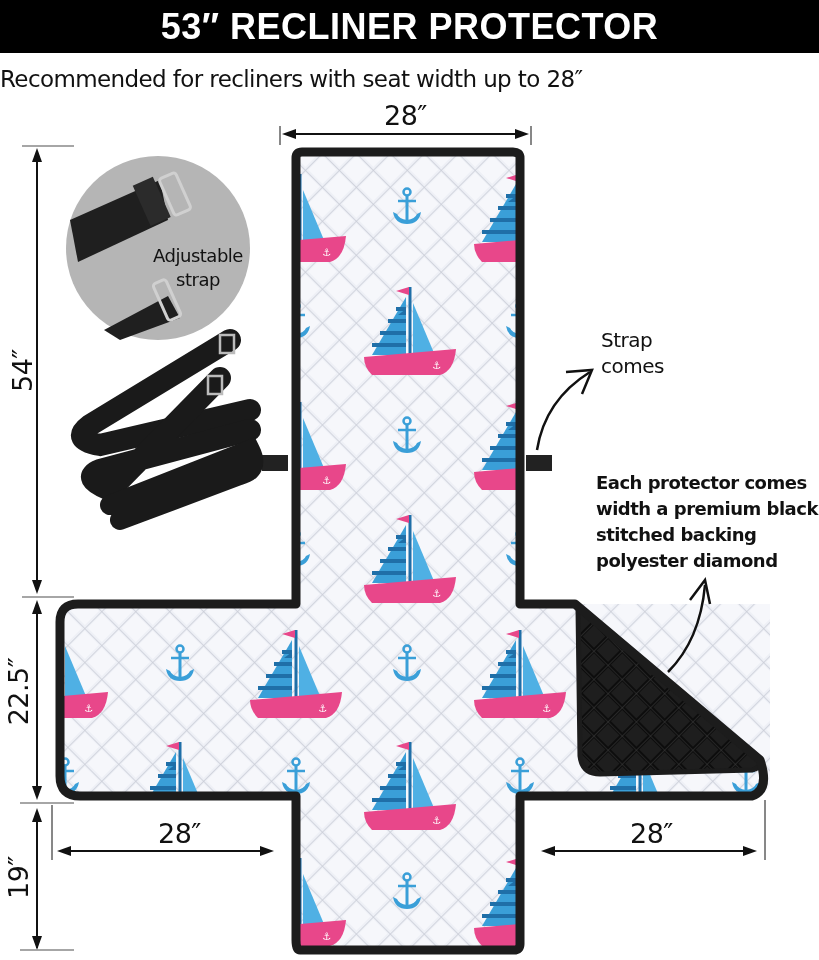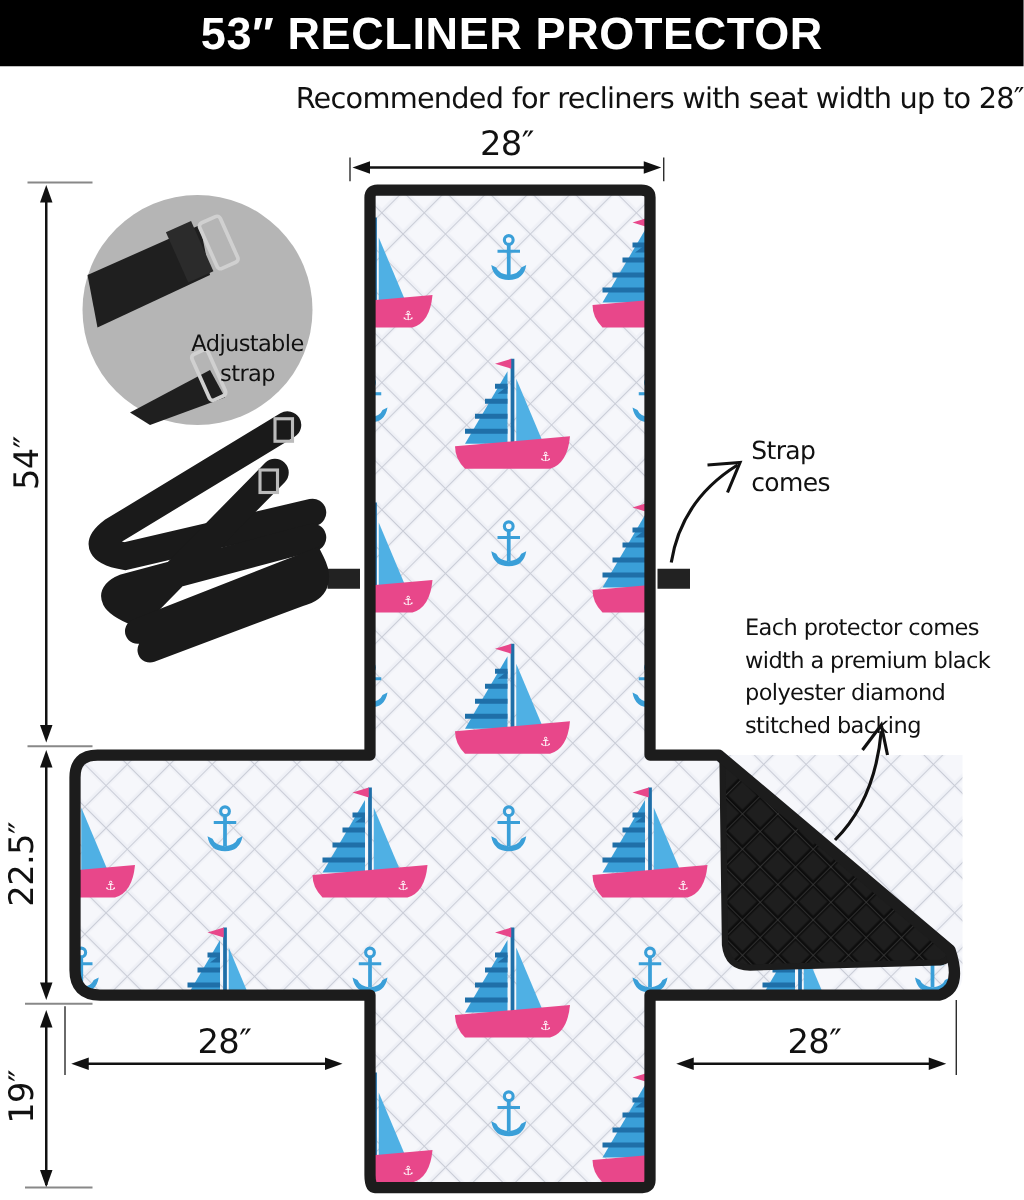--- a/index.html
+++ b/index.html
@@ -1,21 +1,21 @@
 <!DOCTYPE html>
 <html><head>
 <meta charset="utf-8">
 <style>
   html, body { margin:0; padding:0; background:#ffffff; }
   body { width:819px; height:960px; position:relative; overflow:hidden; font-family:"Liberation Sans", sans-serif; }
   .header { position:absolute; left:0; top:0; width:819px; height:53px; background:#000; color:#fff; display:flex; align-items:center; justify-content:center; font-weight:bold; font-size:36px; letter-spacing:0.5px; font-family:"Liberation Sans", sans-serif; }
-  .subtitle { position:absolute; left:0; top:66px; width:819px; text-align:right; font-size:23px; color:#111; font-family:"DejaVu Sans", sans-serif; letter-spacing:-0.6px; }
+  .subtitle { position:absolute; left:0; top:66px; width:819px; text-align:left; font-size:23px; color:#111; font-family:"DejaVu Sans", sans-serif; letter-spacing:-0.6px; }
   .dim-label { position:absolute; font-size:27px; color:#111; font-family:"DejaVu Sans", sans-serif; letter-spacing:-0.5px; }
   .dim-vert { transform:rotate(-90deg); transform-origin:center center; white-space:nowrap; }
-  .note { position:absolute; font-size:19px; line-height:26px; color:#111; font-family:"DejaVu Sans", sans-serif; letter-spacing:-0.5px;margin-top:20px; }
+  .note { position:absolute; font-size:19px; line-height:26px; color:#111; font-family:"DejaVu Sans", sans-serif; letter-spacing:-0.5px; }
   svg.diagram { position:absolute; left:0; top:0; }
 </style>
 </head>
 <body>
 
 <div class="header">
   <span>53″ RECLINER PROTECTOR</span>
 </div>
 <div class="subtitle">Recommended for recliners with seat width up to 28″</div>
 
@@ -165,18 +165,18 @@
 <div class="note" style="left:148px; top:244px; text-align:center; width:100px; font-size:18px; line-height:24px;">
   <div>Adjustable</div>
   <div>strap</div>
 </div>
 
 <div class="note" style="left:601px; top:327px; font-size:20px;">
   <div>Strap</div>
   <div>comes</div>
 </div>
 
-<div class="note" style="left:596px; top:470px; font-size:18px;">
+<div class="note" style="left:596px; top:470px; font-size:18px;font-weight:bold;">
   <div>Each protector comes</div>
   <div>width a premium black</div>
+  <div>stitched backing</div>
   <div>polyester diamond</div>
-  <div>stitched backing</div>
 </div>
 
 </body></html>

